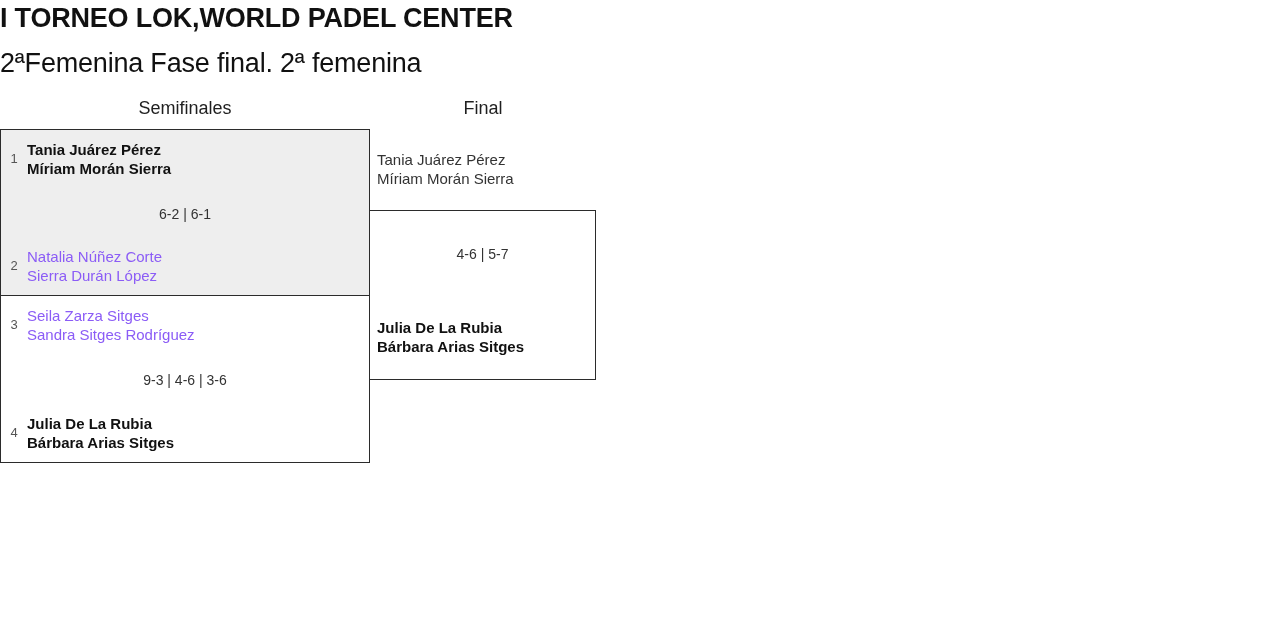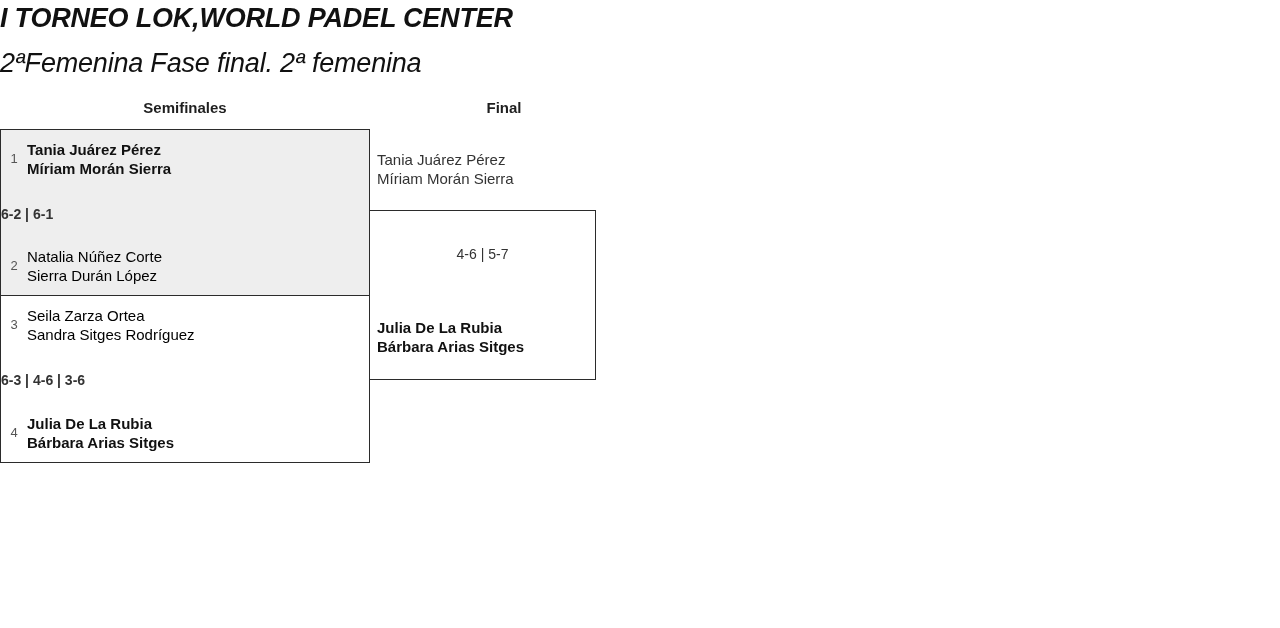--- a/index.html
+++ b/index.html
@@ -26,21 +26,20 @@
     left: 0; top: 2px;
     width: 900px;
   }
   .title-line {
     font-size: 27px;
     font-weight: 700;
     line-height: 33px;
     letter-spacing: -0.2px;
     color: #111111;
     white-space: nowrap;
-    font-style: italic;
   }
   .title-line.second { font-weight: 400; margin-top: 12px; }
 
   
   .logo {
     position: absolute;
     right: 6px;
     top: 4px;
     width: 232px;
     height: 64px;
@@ -67,28 +66,28 @@
     font-size: 56px;
     font-weight: 700;
     letter-spacing: -2px;
     color: #76b729;
     line-height: 64px;
   }
 
   
   .round-header {
     position: absolute;
-    font-size: 15px;
-    font-weight: 700;
+    font-size: 18px;
+    font-weight: 400;
     color: #1f1f1f;
     text-align: center;
     line-height: 20px;
   }
   .round-header.semis { left: 0;   top: 98px; width: 370px; }
-  .round-header.final { left: 391px; top: 98px; width: 226px; text-align: center; }
+  .round-header.final { left: 370px; top: 98px; width: 226px; text-align: center; }
 
   
   .bracket { position: absolute; left: 0; top: 0; width: 1280px; height: 628px; }
 
   .match-box {
     position: absolute;
     border: 1px solid #2b2b2b;
   }
   .sf1 {
     left: 0; top: 129px;
@@ -122,37 +121,36 @@
     width: 26px;
     flex: 0 0 26px;
     text-align: center;
     font-size: 13px;
     color: #555555;
     line-height: 16px;
   }
   .names {
     font-size: 15px;
     line-height: 19px;
-    color: #000000;
+    color: #8b5cf6;
     white-space: nowrap;
   }
   .names.winner {
     font-weight: 700;
     color: #111111;
   }
 
   .score {
     position: absolute;
     left: 0;
     width: 100%;
-    text-align: left;
+    text-align: center;
     font-size: 14px;
     color: #333333;
     line-height: 18px;
-    font-weight: bold;
   }
   .sf1 .score { top: 75px; }
   .sf2 .score { top: 75px; }
 
   
   .final-team-above {
     position: absolute;
     left: 377px;
     top: 150px;
     font-size: 15px;
@@ -212,25 +210,25 @@
         <span>Natalia Núñez Corte</span><br>
         <span>Sierra Durán López</span>
       </span>
     </div>
   </div>
 
   <div class="match-box sf2">
     <div class="team top">
       <span class="seed">3</span>
       <span class="names">
-        <span>Seila Zarza Ortea</span><br>
+        <span>Seila Zarza Sitges</span><br>
         <span>Sandra Sitges Rodríguez</span>
       </span>
     </div>
-    <div class="score">6-3 | 4-6 | 3-6</div>
+    <div class="score">9-3 | 4-6 | 3-6</div>
     <div class="team bottom">
       <span class="seed">4</span>
       <span class="names winner">
         <span>Julia De La Rubia</span><br>
         <span>Bárbara Arias Sitges</span>
       </span>
     </div>
   </div>
 
   <div class="match-box final-box"></div>

